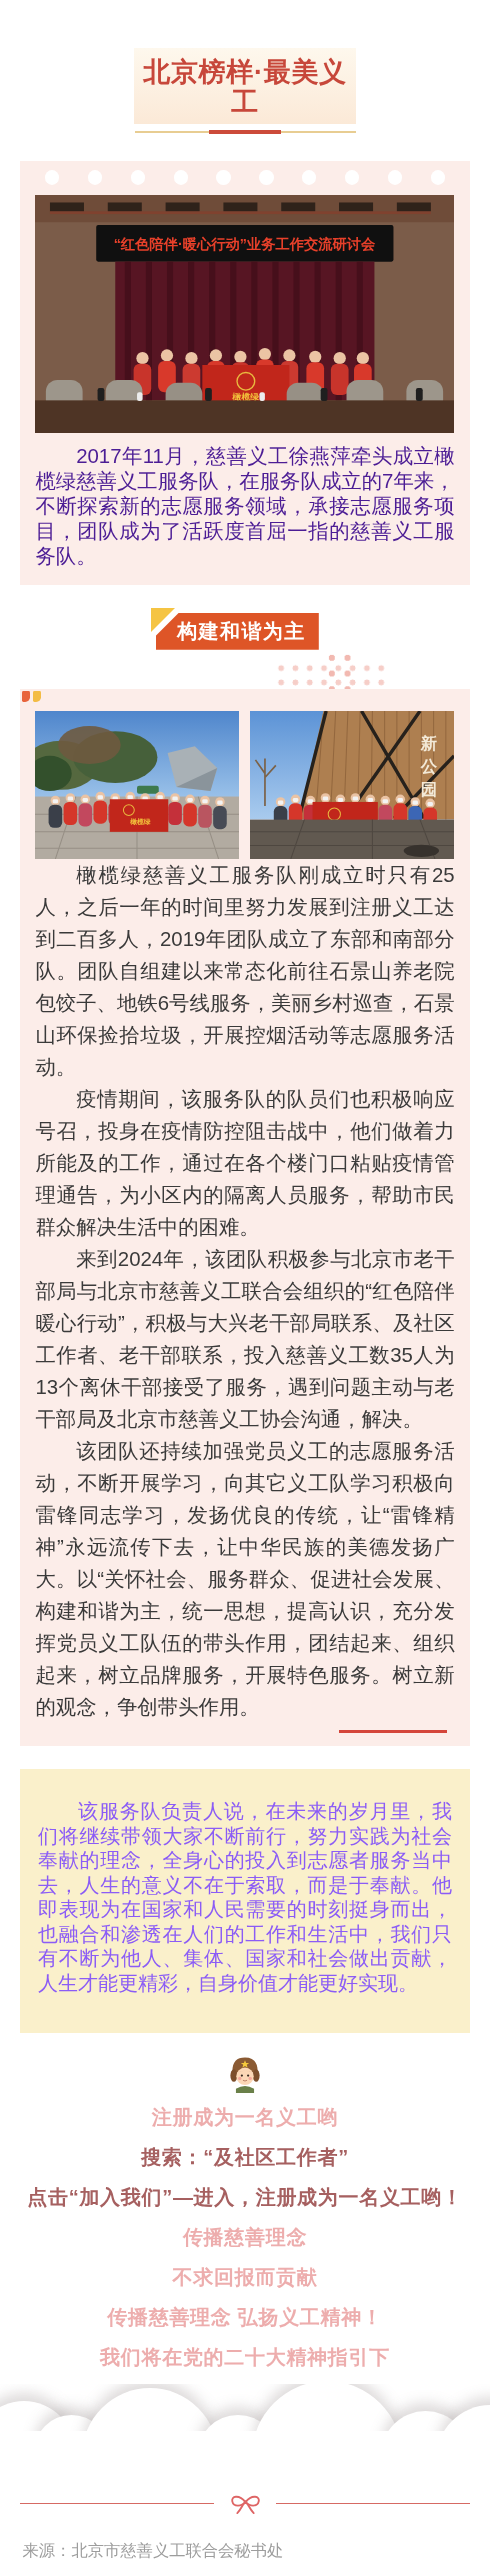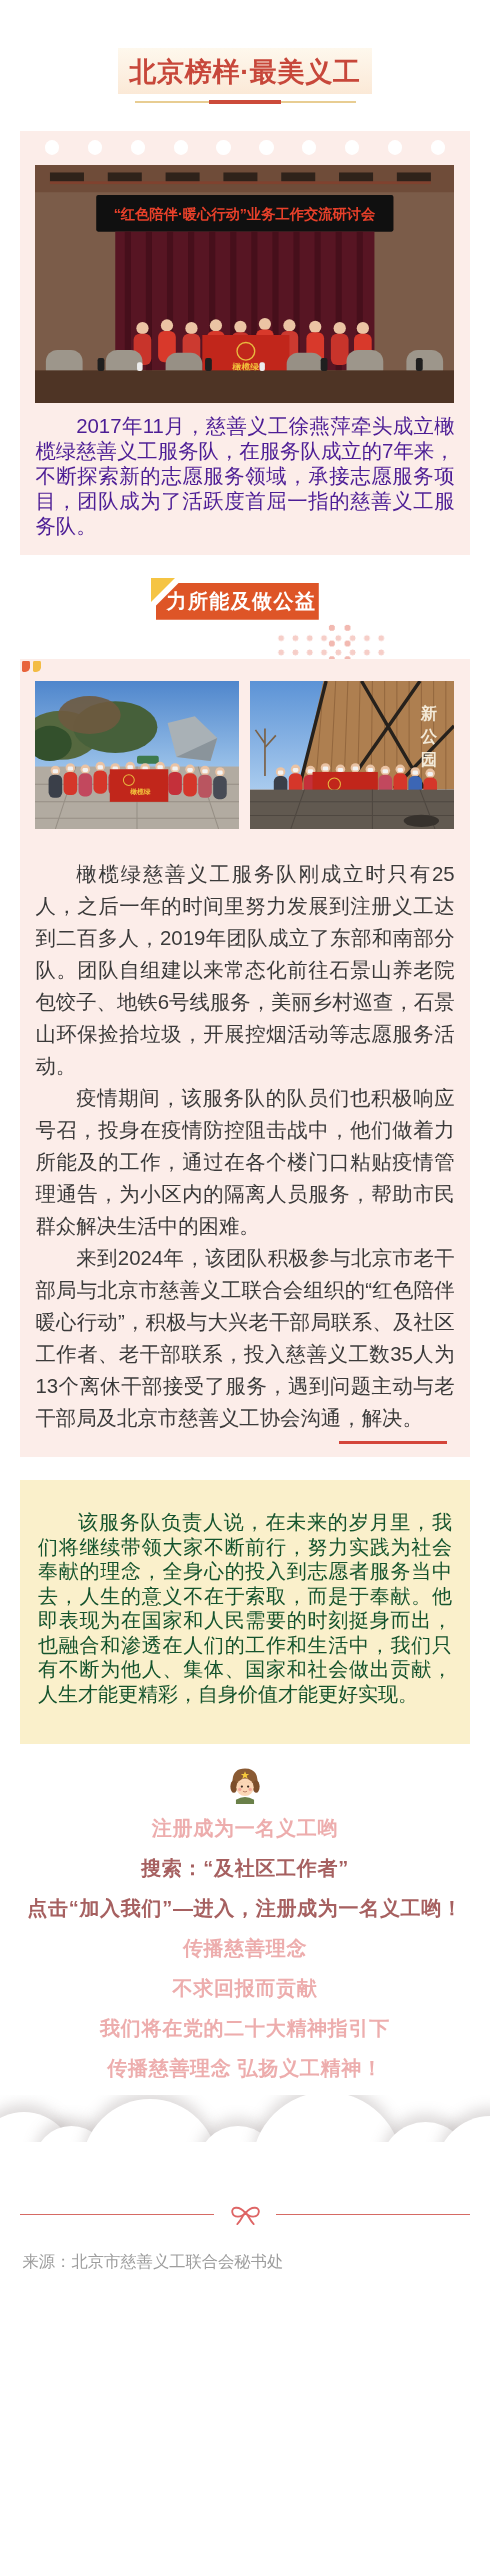--- a/index.html
+++ b/index.html
@@ -1,21 +1,21 @@
 <!DOCTYPE html>
 <html style="font-size:11px"><head>
 <meta charset="utf-8">
 <style>
   html,body{margin:0;padding:0;background:#ffffff;}
   body{width:490px;font-family:"Liberation Sans","DejaVu Sans",sans-serif;-webkit-font-smoothing:antialiased;}
   .page{width:490px;background:#fff;overflow:hidden;}
 
   
   .header{padding-top:48px;}
-  .title-block{width:254px;margin:0 auto;background:linear-gradient(180deg,#FEF8ED 0%,#FBE9D7 100%);text-align:center;padding:8.9px 0 7.5px;}
+  .title-block{width:222px;margin:0 auto;background:linear-gradient(180deg,#FEF8ED 0%,#FBE9D7 100%);text-align:center;padding:8.9px 0 7.5px;}
   .title-block h1{margin:0;font-size:27px;font-weight:bold;color:#C7473A;letter-spacing:0.7px;line-height:30px;}
   .title-rule{position:relative;width:221px;height:1.4px;background:#E8CD92;margin:6.8px auto 0;}
   .title-rule i{position:absolute;left:50%;top:-1.4px;transform:translateX(-50%);width:72px;height:4.1px;background:#CC4B3A;}
 
   
   .pink-card{margin:0 20.4px;background:#FCEDE9;}
   .card1{margin-top:28px;padding:9.5px 15px 6.8px;}
   .dots-band{display:flex;justify-content:space-between;padding:0 9.5px;margin-bottom:9.5px;}
   .dots-band i{width:14.3px;height:15px;border-radius:50%;background:#fff;}
   .photo-main{margin:0;width:365px;}
@@ -31,27 +31,27 @@
   .dots-grid-b{position:absolute;left:274px;top:76px;width:112px;height:30px;background-image:radial-gradient(#F6CEC8 2.7px,transparent 3.1px);background-size:14.3px 14.3px;}
 
   
   .card2{position:relative;margin-top:0;padding:19px 15px 12.3px;}
   .quote-mark{position:absolute;left:1.4px;top:1.4px;display:flex;gap:2.7px;}
   .quote-mark i{width:8.2px;height:11.6px;background:#E8643C;border-radius:1.4px 1.4px 4.8px 1.4px;}
   .quote-mark i.y{background:#F3BC45;}
   .photo-row{display:flex;gap:11px;margin-top:2.7px;}
   .photo-row figure{margin:0;width:204px;height:148px;}
   .photo-row svg{display:block;width:204px;height:148px;}
-  .card2 .text2{margin-top:29px;}
+  .card2 .text2{}
   .text2 p{font-size:20.4px;line-height:32px;color:#3A3A3A;text-indent:2em;text-align:justify;margin:0;}
   .red-rule{width:108px;height:2.7px;background:#D4453A;margin:6.8px 7.5px 1.4px auto;}
 
   
   .yellow-card{margin:23px 20.4px 0;background:#FAF0CB;padding:30px 17.7px 38px;}
-  .yellow-card p{font-size:20px;line-height:24.5px;font-weight:300;color:#14532d;text-indent:2em;text-align:justify;margin:0;}
+  .yellow-card p{font-size:20px;line-height:24.5px;font-weight:300;color:#8b5cf6;text-indent:2em;text-align:justify;margin:0;}
 
   
   .mascot{width:34px;margin:20.4px auto 0;}
   .cta{text-align:center;margin-top:9.5px;}
   .cta p{font-size:20px;font-weight:bold;margin:0 0 13px;letter-spacing:0.7px;}
   .cta .lt{color:#EDADAD;}
   .cta .st{color:#A66060;}
 
   
   .clouds{position:relative;height:65px;margin-top:8.2px;overflow:hidden;}
@@ -170,21 +170,21 @@
             <rect x="330" y="290" width="8" height="13" rx="3" fill="#ECECEC"></rect>
         </g>
       </svg>
     </figure>
     <p class="body-text">2017年11月，慈善义工徐燕萍牵头成立橄榄绿慈善义工服务队，在服务队成立的7年来，不断探索新的志愿服务领域，承接志愿服务项目，团队成为了活跃度首屈一指的慈善义工服务队。</p>
   </section>
 
   <div class="badge-row">
     <div class="badge">
       <span class="tri"></span>
-      <div class="box">力所能及做公益</div>
+      <div class="box">构建和谐为主</div>
     </div>
     <div class="dots-grid-r"></div>
     <div class="dots-grid-b"></div>
   </div>
 
   <section class="pink-card card2">
     <div class="quote-mark">
         <i></i>
         <i class="y"></i>
       </div>
@@ -269,20 +269,21 @@
           <path d="M0,178 H300 M0,198 H300 M80,160 L60,218 M180,160 L180,218 M250,160 L272,218" stroke="#4E4740" stroke-width="1.5"></path>
           <ellipse cx="252" cy="206" rx="26" ry="9" fill="#37322D"></ellipse>
         </svg>
       </figure>
     </div>
 
     <div class="text2">
       <p>橄榄绿慈善义工服务队刚成立时只有25人，之后一年的时间里努力发展到注册义工达到二百多人，2019年团队成立了东部和南部分队。团队自组建以来常态化前往石景山养老院包饺子、地铁6号线服务，美丽乡村巡查，石景山环保捡拾垃圾，开展控烟活动等志愿服务活动。</p>
       <p>疫情期间，该服务队的队员们也积极响应号召，投身在疫情防控阻击战中，他们做着力所能及的工作，通过在各个楼门口粘贴疫情管理通告，为小区内的隔离人员服务，帮助市民群众解决生活中的困难。</p>
       <p>来到2024年，该团队积极参与北京市老干部局与北京市慈善义工联合会组织的“红色陪伴 暖心行动”，积极与大兴老干部局联系、及社区工作者、老干部联系，投入慈善义工数35人为13个离休干部接受了服务，遇到问题主动与老干部局及北京市慈善义工协会沟通，解决。</p>
+      <p>该团队还持续加强党员义工的志愿服务活动，不断开展学习，向其它义工队学习积极向雷锋同志学习，发扬优良的传统，让“雷锋精神”永远流传下去，让中华民族的美德发扬广大。以“关怀社会、服务群众、促进社会发展、构建和谐为主，统一思想，提高认识，充分发挥党员义工队伍的带头作用，团结起来、组织起来，树立品牌服务，开展特色服务。树立新的观念，争创带头作用。</p>
     </div>
     <div class="red-rule"></div>
   </section>
 
   <section class="yellow-card">
     <p>该服务队负责人说，在未来的岁月里，我们将继续带领大家不断前行，努力实践为社会奉献的理念，全身心的投入到志愿者服务当中去，人生的意义不在于索取，而是于奉献。他即表现为在国家和人民需要的时刻挺身而出，也融合和渗透在人们的工作和生活中，我们只有不断为他人、集体、国家和社会做出贡献，人生才能更精彩，自身价值才能更好实现。</p>
   </section>
 
   <div class="mascot">
     <svg viewBox="0 0 48 56" width="34" height="39">
@@ -300,22 +301,22 @@
       <path d="M11,50 Q24,42 37,50 L37,56 L11,56 Z" fill="#6A8049"></path>
     </svg>
   </div>
 
   <div class="cta">
     <p class="lt">注册成为一名义工哟</p>
     <p class="st">搜索：“及社区工作者”</p>
     <p class="st">点击“加入我们”—进入，注册成为一名义工哟！</p>
     <p class="lt">传播慈善理念</p>
     <p class="lt">不求回报而贡献</p>
+    <p class="lt">传播慈善理念 弘扬义工精神！</p>
     <p class="lt">我们将在党的二十大精神指引下</p>
-    <p class="lt">传播慈善理念 弘扬义工精神！</p>
   </div>
 
   <div class="clouds">
     <div class="cl" style="left:-27px;bottom:-54px;width:102px;height:102px;"></div>
     <div class="cl" style="left:34px;bottom:-41px;width:75px;height:75px;"></div>
     <div class="cl" style="left:82px;bottom:-75px;width:136px;height:136px;"></div>
     <div class="cl" style="left:197px;bottom:-48px;width:82px;height:82px;"></div>
     <div class="cl" style="left:252px;bottom:-82px;width:150px;height:150px;"></div>
     <div class="cl" style="left:381px;bottom:-51px;width:89px;height:89px;"></div>
     <div class="cl" style="left:436px;bottom:-65px;width:109px;height:109px;"></div>

